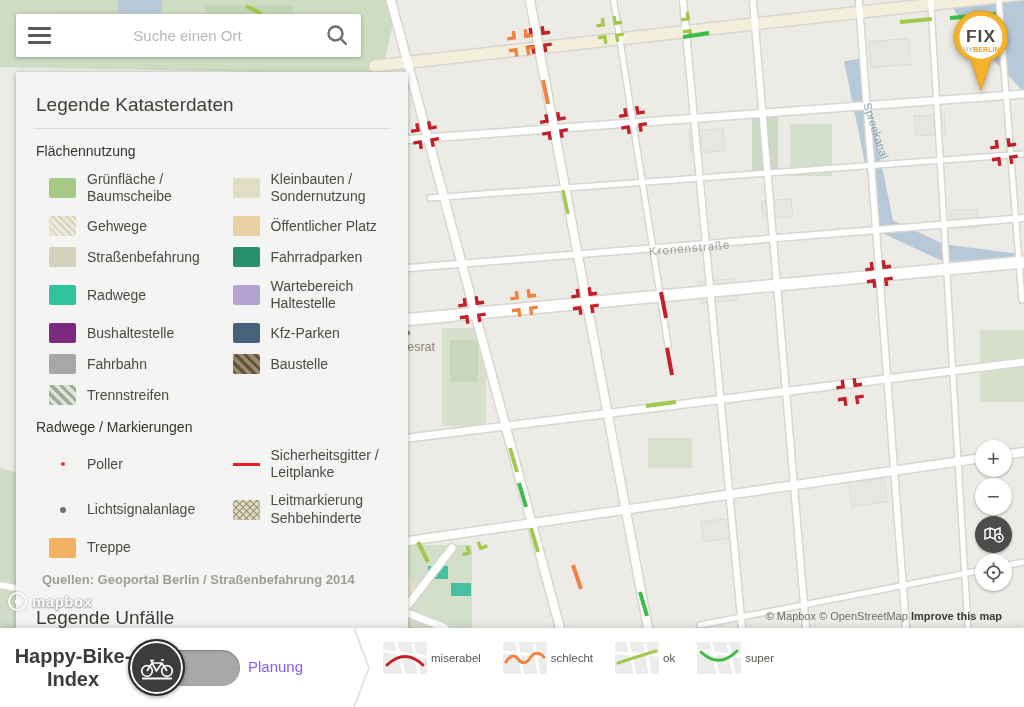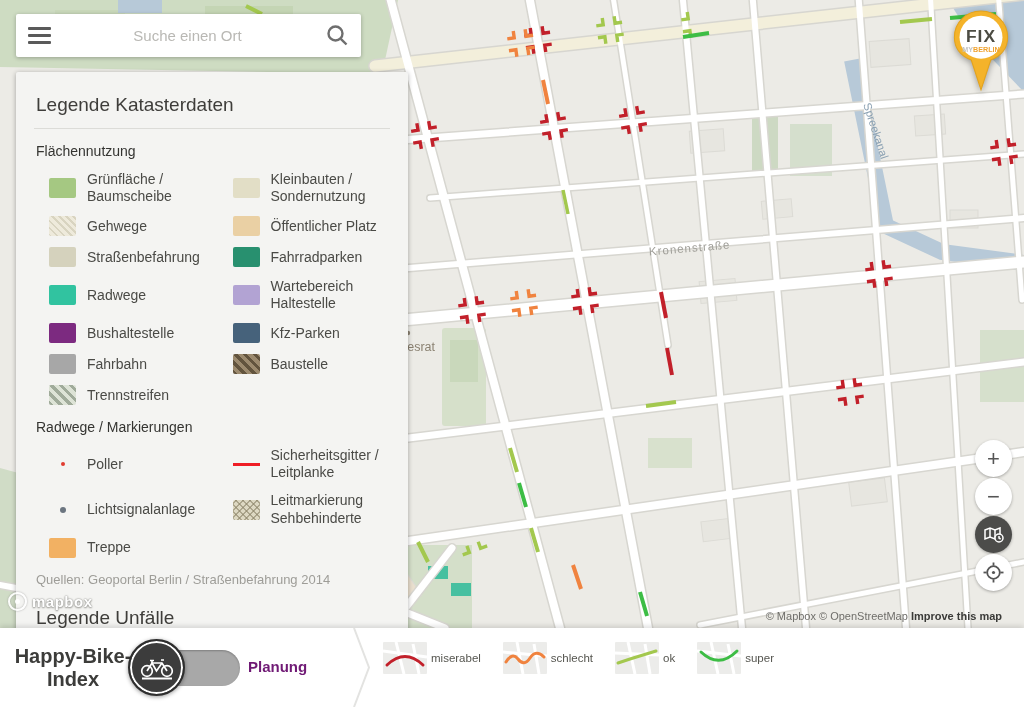--- a/index.html
+++ b/index.html
@@ -31,21 +31,21 @@
   .pat-hatch { background-image:repeating-linear-gradient(45deg, rgba(190,185,160,.45) 0 2px, transparent 2px 5px); }
   .pat-stripes { background-image:repeating-linear-gradient(45deg, rgba(110,125,105,.55) 0 3px, transparent 3px 7px); }
   .pat-stripes-dark { background-image:repeating-linear-gradient(45deg, rgba(60,48,30,.6) 0 3px, transparent 3px 7px); }
   .pat-cross { background-image:repeating-linear-gradient(45deg, rgba(140,132,105,.6) 0 1.5px, transparent 1.5px 5px),
                repeating-linear-gradient(-45deg, rgba(140,132,105,.6) 0 1.5px, transparent 1.5px 5px); }
   .mk-holder { width:27px; height:20px; display:flex; align-items:center; justify-content:center; flex:0 0 auto; }
   .dot-sm { width:4px; height:4px; border-radius:50%; }
   .dot-md { width:6px; height:6px; border-radius:50%; }
   .line-mk { width:28px; height:3px; }
   .lg-label { font-size:14px; line-height:1.22; color:#4a4a46; }
-  .src-note { font-size:13px; color:#9e9d98; margin:4px 0 0 2px; }
+  .src-note { font-size:13px; color:#9e9d98; margin:4px 0 0 8px;font-weight:bold; }
   .panel-title2 { font-size:19px; color:#3e3d3a; font-weight:400; margin:20px 0 2px 2px; cursor:pointer; }
 
   
   .fix-logo { position:absolute; left:948px; top:8px; width:66px; height:86px; z-index:6; cursor:pointer;
     filter:drop-shadow(0 2px 3px rgba(0,0,0,.35)); }
 
   
   .ctrls { position:absolute; right:12px; top:440px; z-index:6; display:flex; flex-direction:column; gap:1px; }
   .ctrl-btn { width:37px; height:37px; border-radius:50%; background:#fff; border:none; cursor:pointer;
     box-shadow:0 1px 3px rgba(0,0,0,.3); font-size:22px; color:#555; display:flex; align-items:center;
@@ -67,21 +67,21 @@
   .bottom-bar { position:absolute; left:0; top:628px; width:1024px; height:102px; background:#fff; z-index:7;
     box-shadow:0 -2px 5px rgba(0,0,0,.13); }
   .hbi-title { position:absolute; left:8px; top:17px; width:130px; text-align:center; font-size:20px;
     font-weight:bold; color:#3c3c3a; line-height:1.15; }
   .toggle { position:absolute; left:128px; top:11px; width:112px; height:57px; cursor:pointer; }
   .toggle-track { position:absolute; left:26px; top:11px; width:86px; height:36px; background:#a8a8a8;
     border-radius:18px; box-shadow:inset 0 1px 2px rgba(0,0,0,.25); }
   .toggle-knob { position:absolute; left:0; top:0; width:57px; height:57px; border-radius:50%; background:#3c3c3c;
     border:2px solid #2e2e2e; box-shadow:inset 0 0 0 2px #fff, 0 1px 4px rgba(0,0,0,.4);
     display:flex; align-items:center; justify-content:center; }
-  .planung { position:absolute; left:248px; top:30px; font-size:15px; font-weight:bold; color:#701a75; cursor:pointer; }
+  .planung { position:absolute; left:248px; top:30px; font-size:15px; font-weight:normal; color:#8b5cf6; cursor:pointer; }
   .bar-chevron { position:absolute; left:350px; top:0; }
   .ratings { position:absolute; left:383px; top:14px; display:flex; gap:22px; }
   .rating { display:flex; align-items:center; gap:4px; }
   .thumb { width:44px; height:32px; background:#ececea; border-radius:1px; overflow:hidden; }
   .rating-label { font-size:11.5px; color:#55554f; }
 </style>
 </head>
 <body>
 
 <div class="stage">

